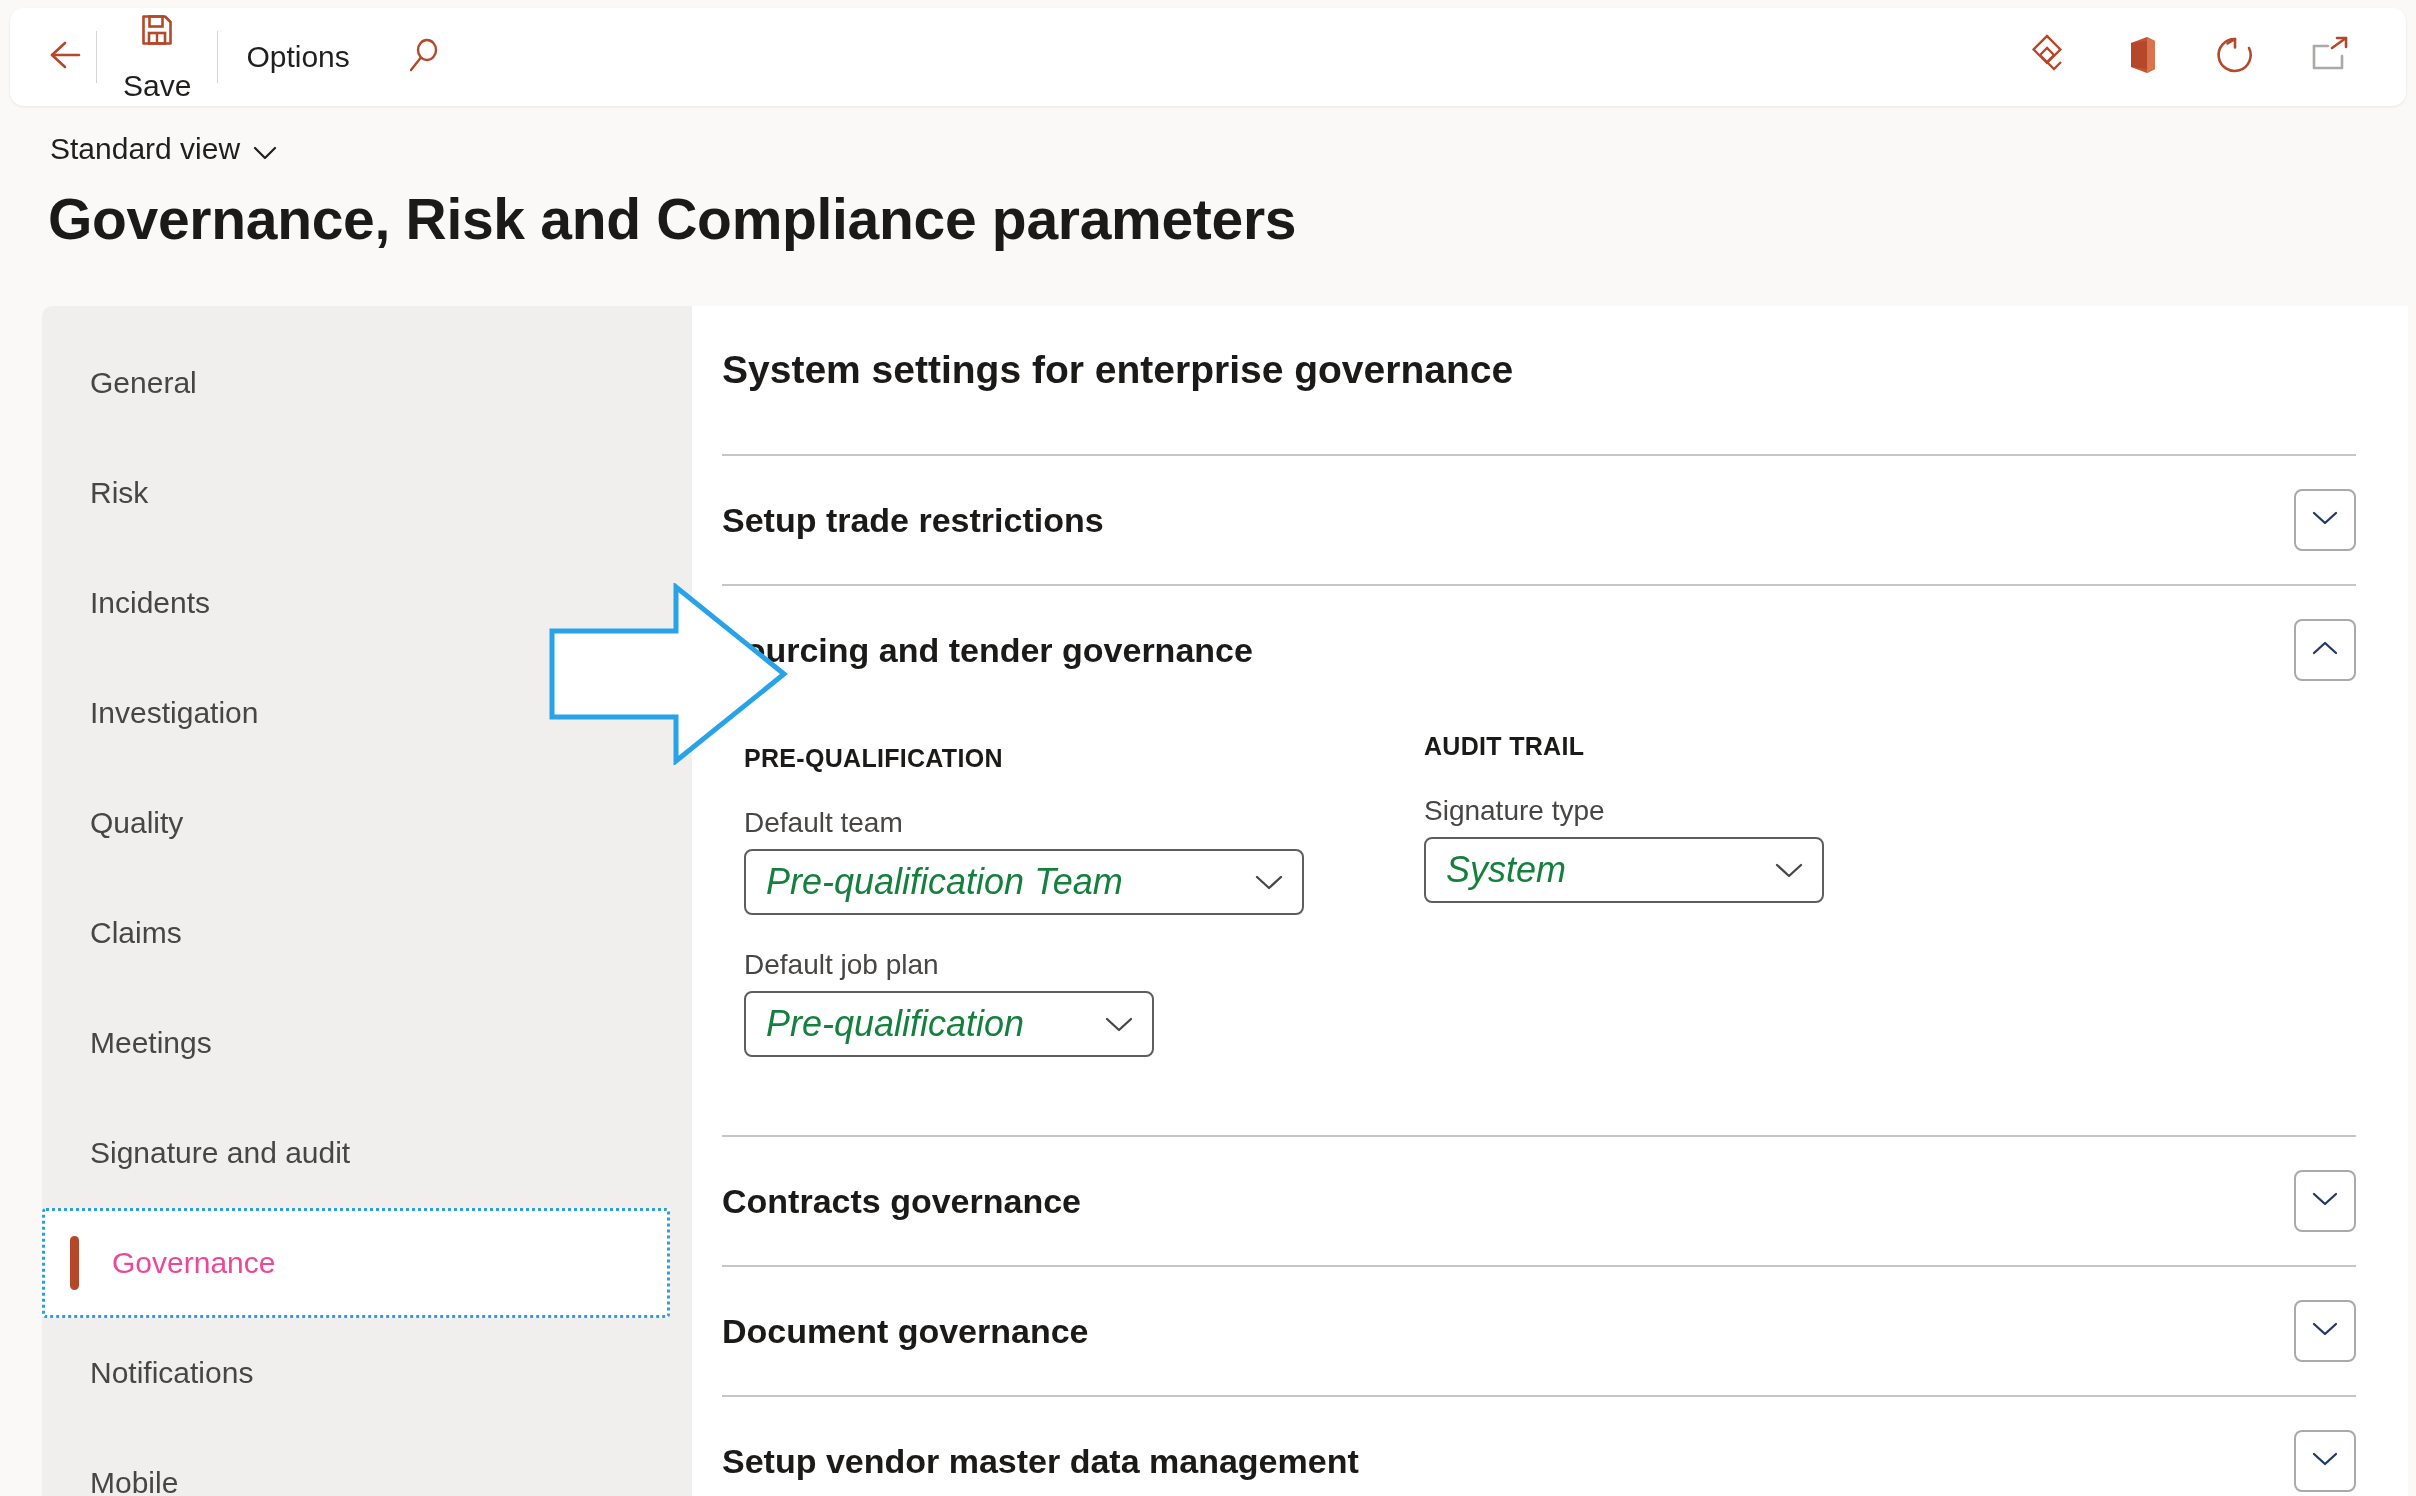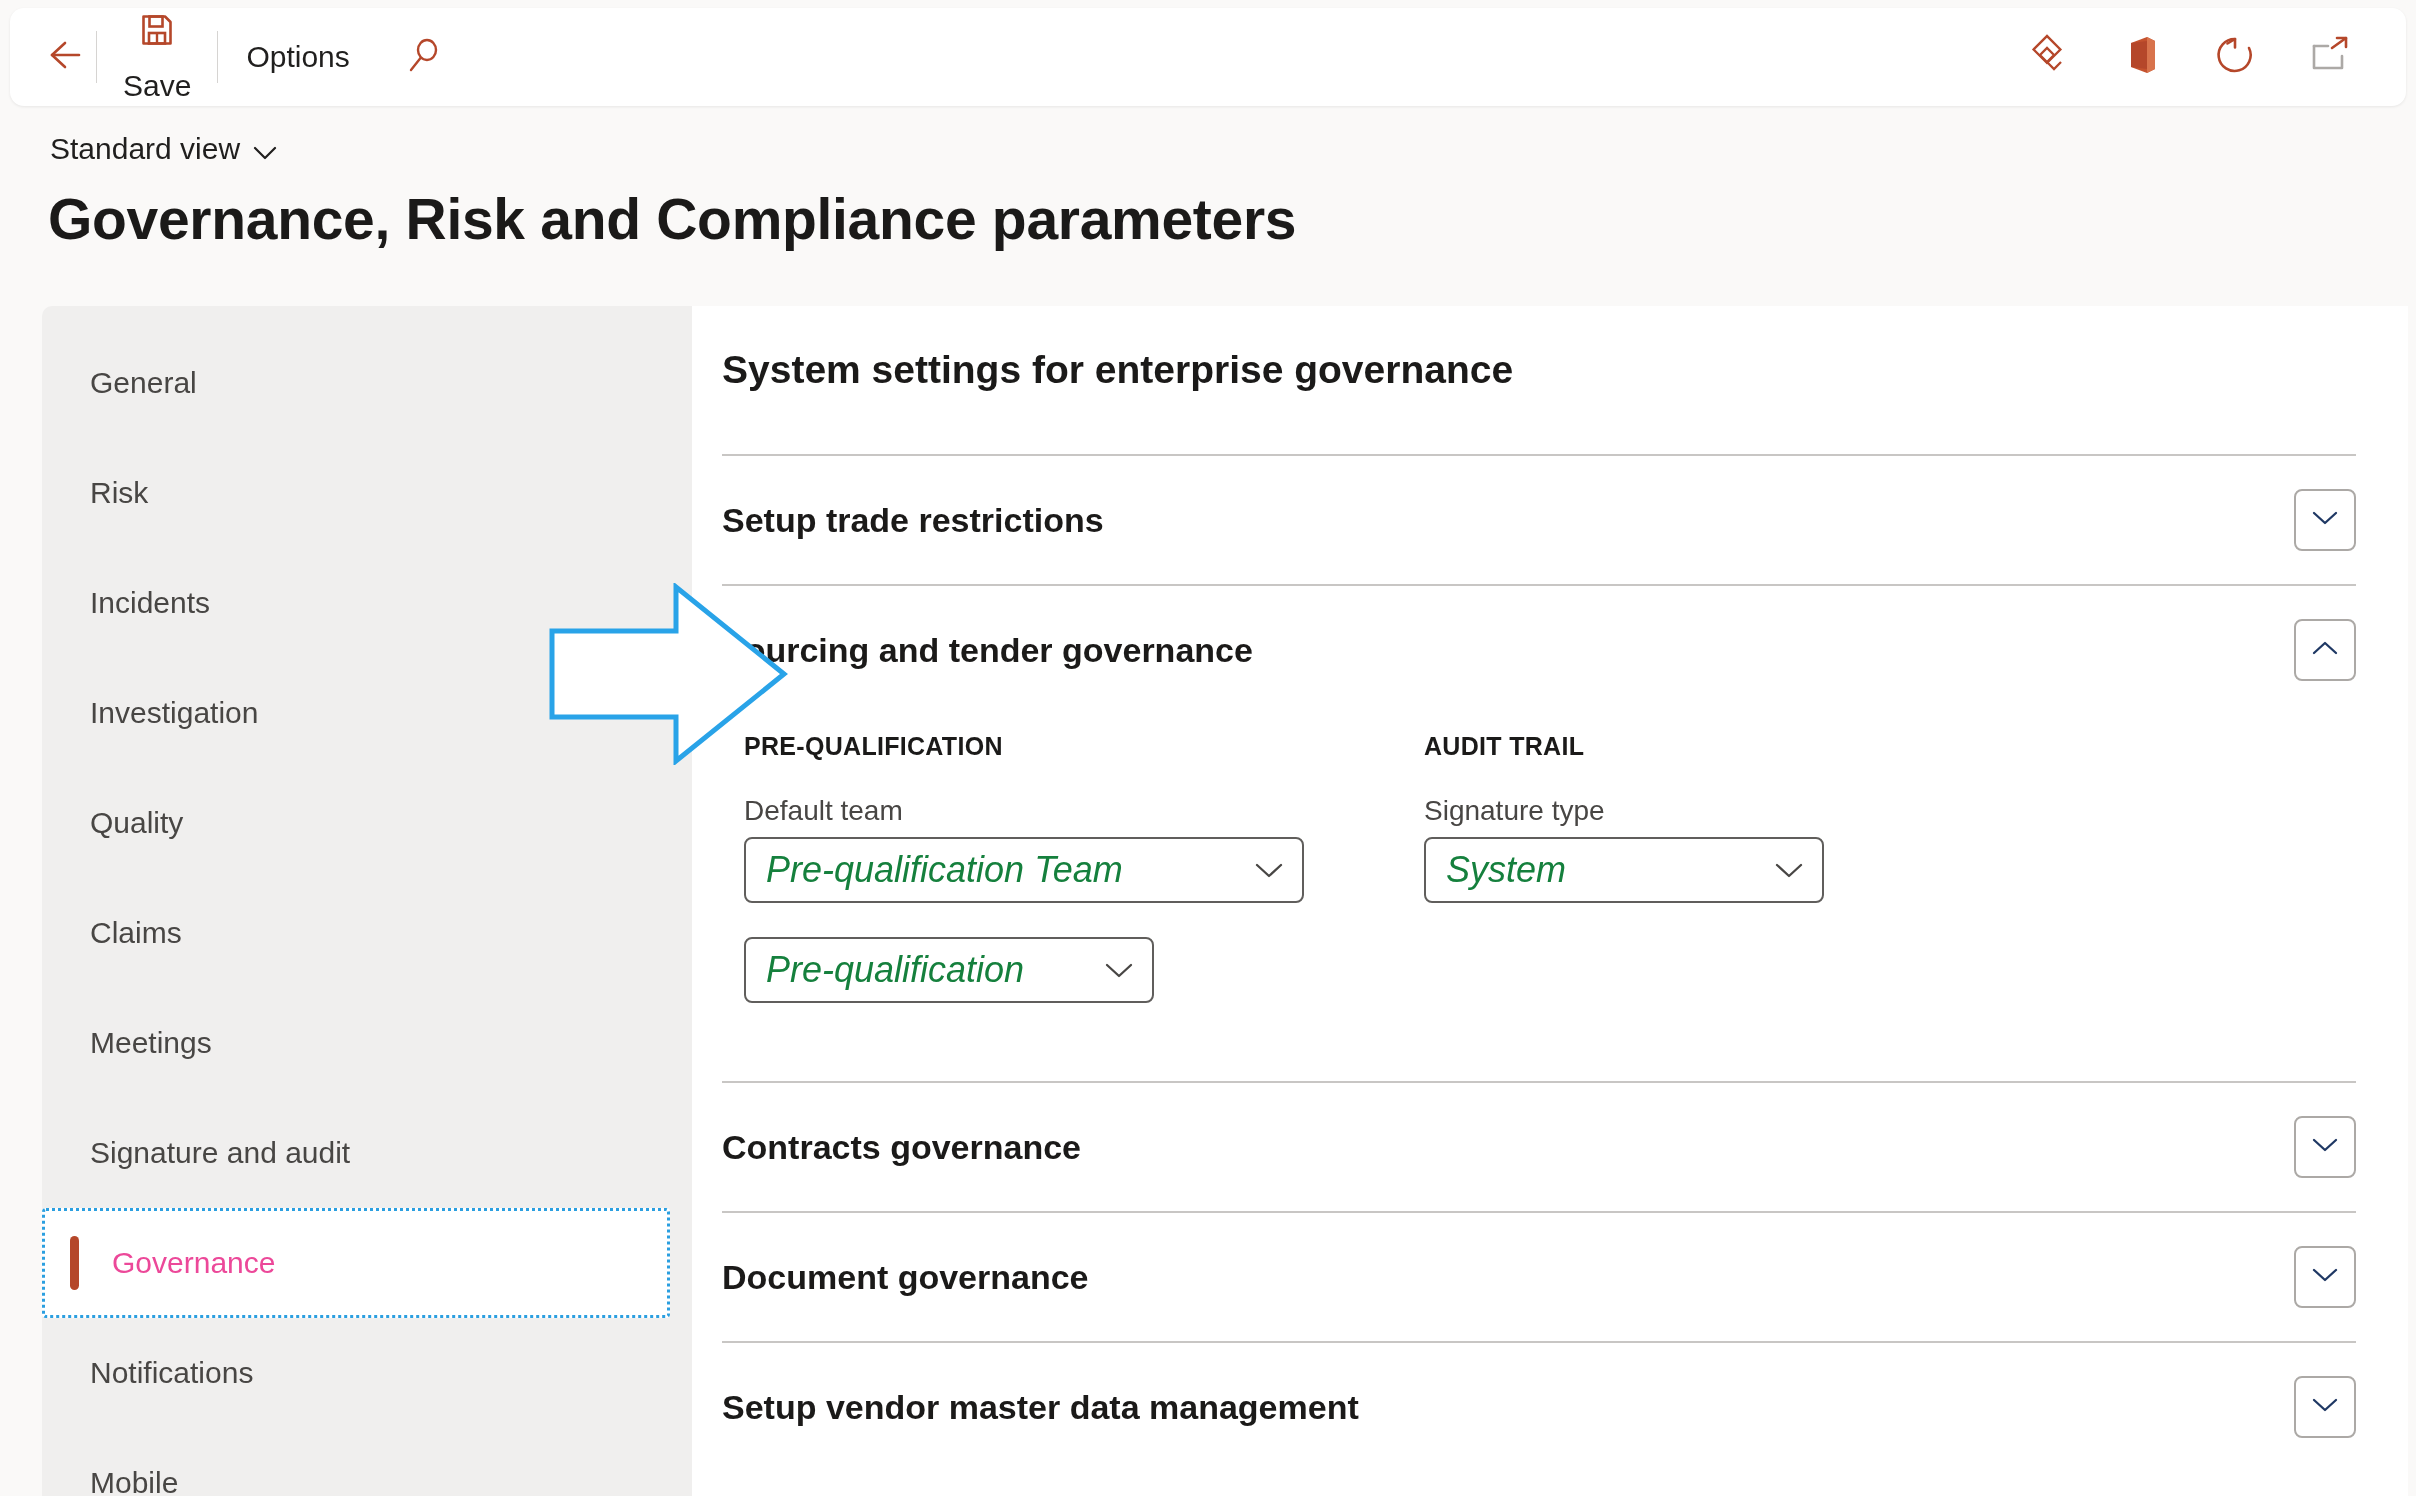--- a/index.html
+++ b/index.html
@@ -175,21 +175,21 @@
     flex: 0 0 62px;
   }
 
   
   .section-body {
     display: flex;
     padding: 18px 0 44px 22px;
     gap: 0;
   }
   .col { }
-  .col-pq { width: 680px; flex: 0 0 680px; }
+  .col-pq { width: 680px; flex: 0 0 680px; margin-top: 12px; }
   .col-at { width: 560px; flex: 0 0 560px; }
 
   .group-head {
     font-size: 25px;
     font-weight: bold;
     color: #1B1A19;
     letter-spacing: 0.3px;
     margin-bottom: 34px;
   }
   .field { margin-bottom: 34px; }
@@ -424,20 +424,21 @@
             <span class="select-value">Pre-qualification Team</span>
             <span class="select-chev">
               <svg width="34" height="22" viewBox="0 0 34 22" fill="none">
                 <path d="M5 6 L17 17 L29 6" stroke="#484644" stroke-width="2.3" fill="none" stroke-linecap="round" stroke-linejoin="round"></path>
               </svg>
             </span>
           </div>
         </div>
 
         <div class="field">
+          <div class="field-label">Default job plan</div>
           <div class="select-box sb-w410">
             <span class="select-value">Pre-qualification</span>
             <span class="select-chev">
               <svg width="34" height="22" viewBox="0 0 34 22" fill="none">
                 <path d="M5 6 L17 17 L29 6" stroke="#484644" stroke-width="2.3" fill="none" stroke-linecap="round" stroke-linejoin="round"></path>
               </svg>
             </span>
           </div>
         </div>
       </div>

